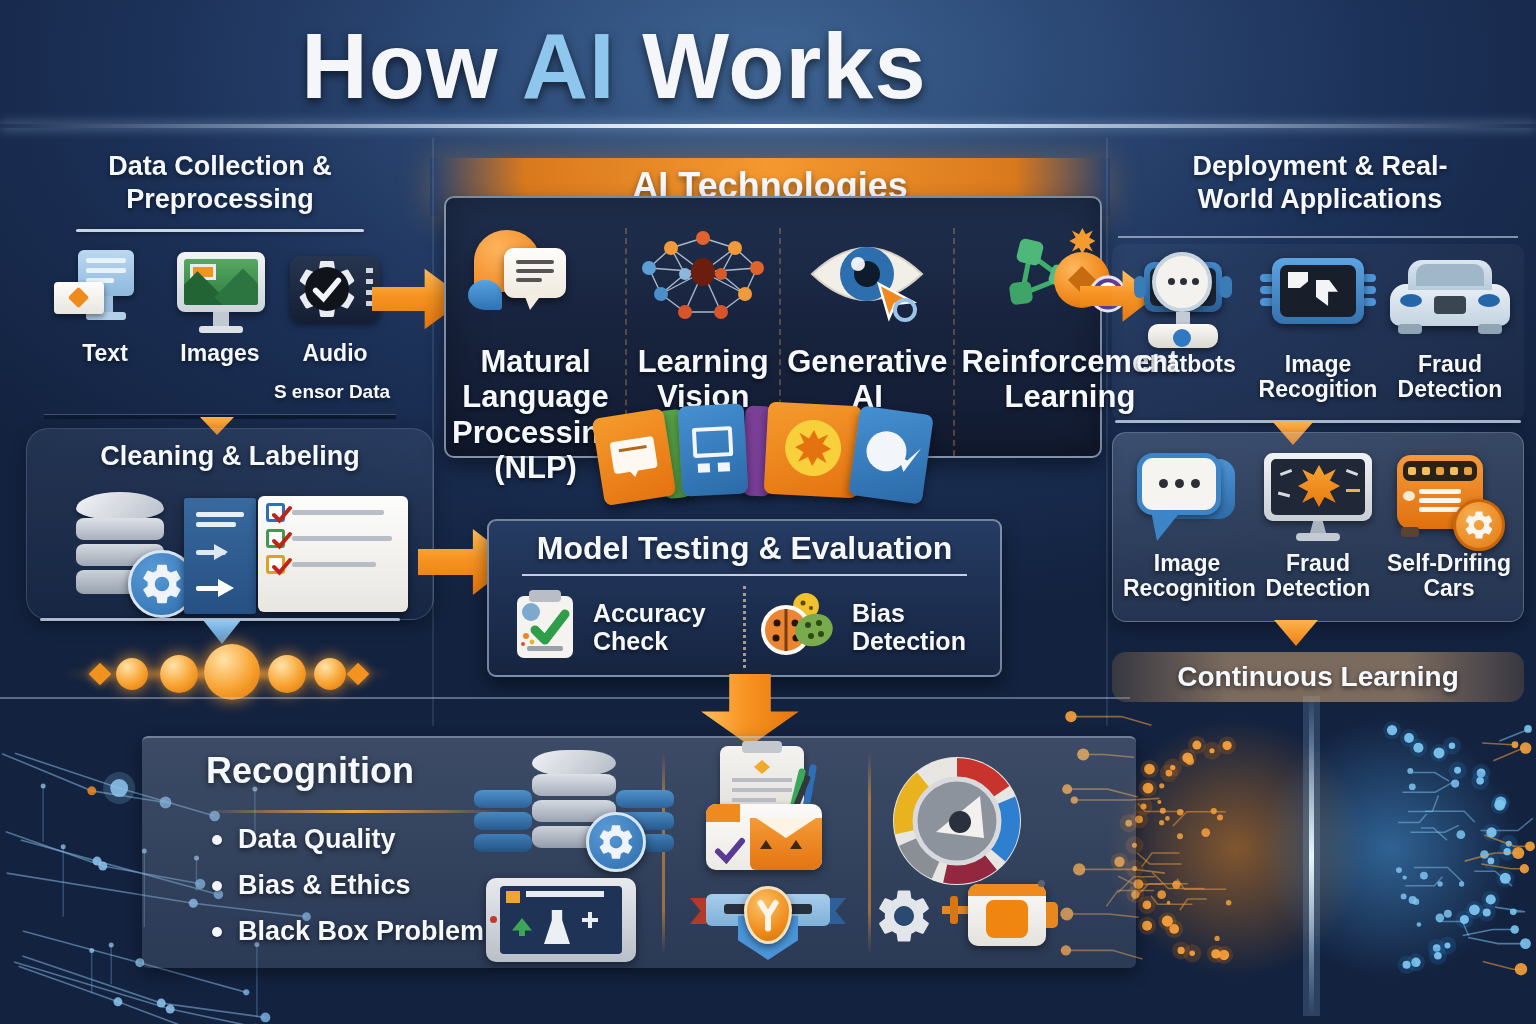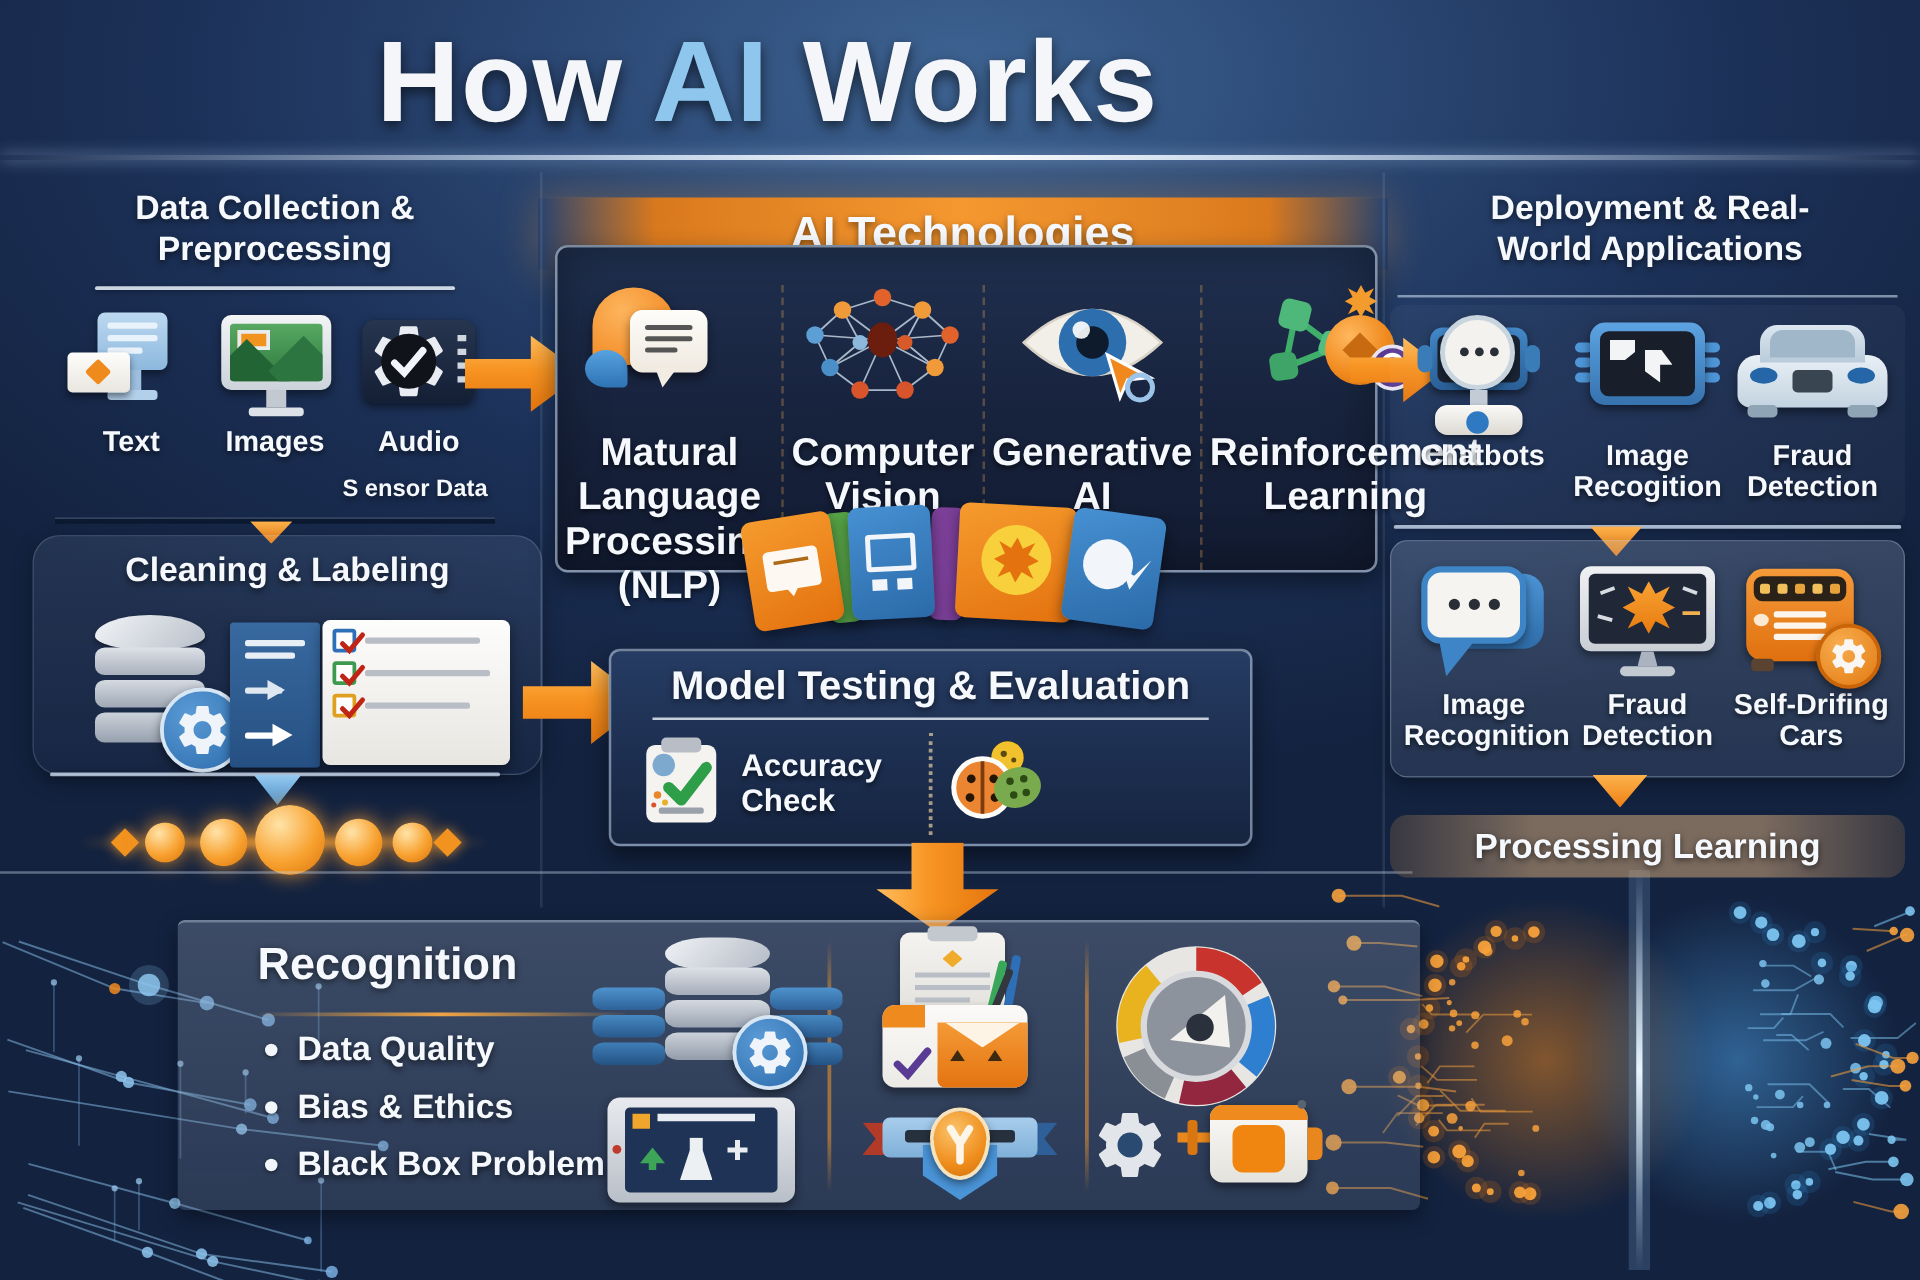--- a/index.html
+++ b/index.html
@@ -555,21 +555,21 @@
             <circle cx="16" cy="40" r="7" fill="#5b9fd4"></circle>
           <circle cx="124" cy="40" r="7" fill="#e2622c"></circle>
             <circle cx="28" cy="66" r="7" fill="#4a8fc8"></circle>
           <circle cx="112" cy="66" r="7" fill="#f09a3a"></circle>
             <circle cx="52" cy="84" r="7" fill="#d8542a"></circle>
           <circle cx="88" cy="84" r="7" fill="#d8542a"></circle>
             <circle cx="52" cy="46" r="6" fill="#8cb8dd"></circle>
           <circle cx="88" cy="46" r="6" fill="#d85a28"></circle>
         </svg>
       </div>
-      <div class="lbl">Computer Vision</div>
+      <div class="lbl">Learning Vision</div>
     </div>
     <div class="tech-item">
       <div class="ibox">
         <svg width="140" height="104" viewBox="0 0 140 104">
           <path d="M15 46 Q70 -6 125 46 Q70 98 15 46 Z" fill="#f2efe8" stroke="#d8d2c6" stroke-width="2"></path>
           <circle cx="70" cy="46" r="27" fill="#2d6fae"></circle>
           <circle cx="70" cy="46" r="13" fill="#0d1b2c"></circle>
           <circle cx="61" cy="36" r="7" fill="#fff" opacity=".9"></circle>
           <path d="M82 56 L116 74 L98 76 L92 90 Z" fill="#f0881e" stroke="#fff" stroke-width="2.5"></path>
           <circle cx="108" cy="82" r="10" fill="none" stroke="#9cc4e8" stroke-width="4"></circle>
@@ -662,20 +662,21 @@
               <circle cx="39" cy="31" r="3.5" fill="#251505"></circle>
             <circle cx="20" cy="46" r="3.5" fill="#251505"></circle>
               <circle cx="40" cy="46" r="3.5" fill="#251505"></circle>
             <ellipse cx="58" cy="38" rx="19" ry="16" fill="#79ab4e" transform="rotate(-18 58 38)"></ellipse>
             <circle cx="52" cy="33" r="3" fill="#2c4a14"></circle>
               <circle cx="63" cy="31" r="3" fill="#2c4a14"></circle>
             <circle cx="55" cy="44" r="3" fill="#2c4a14"></circle>
               <circle cx="65" cy="42" r="3" fill="#2c4a14"></circle>
           </svg>
         </span>
+        <span class="test-lbl">Bias Detection</span>
       </div>
     </div>
   </div>
 
   <div class="abs hline" style="left:0;top:697px;width:1130px"></div>
   <div class="abs arrow-down" style="left:698px;top:674px;width:104px;height:72px"></div>
 
   <div class="abs dep-header txt center">Deployment &amp; Real-World Applications</div>
   <div class="abs" style="left:1118px;top:236px;width:400px;height:2px;background:rgba(215,232,248,.55)"></div>
 
@@ -780,21 +781,21 @@
           <svg class="abs" style="left:77px;top:59px" width="34" height="34" viewBox="0 0 24 24">
               <use href="#sym-gear" fill="#faf7f2"></use>
             </svg>
         </div>
         <div class="lbl">Self-Drifing Cars</div>
       </div>
     </div>
   </div>
 
   <div class="abs tri-down" style="left:1274px;top:620px;width:44px;height:26px"></div>
-  <div class="abs cont-banner">Processing Learning</div>
+  <div class="abs cont-banner">Continuous Learning</div>
 
   <div class="abs bottom-panel">
     <div class="vdiv" style="left:520px"></div>
     <div class="vdiv" style="left:726px"></div>
 
     <div class="ch-title">Recognition</div>
     <div class="ch-rule"></div>
     <div class="ch-item" style="top:86px">
       <span class="ch-dot"></span>
       <span class="ch-lbl">Data Quality</span>

